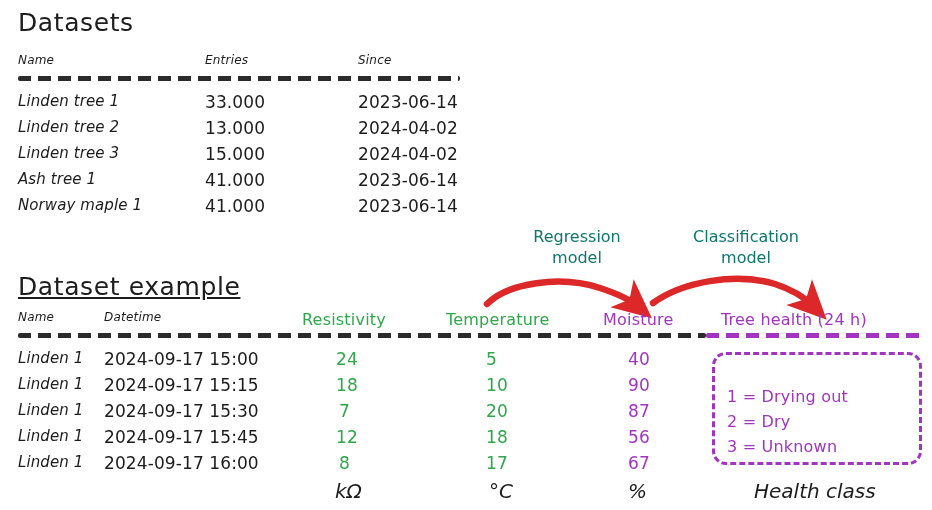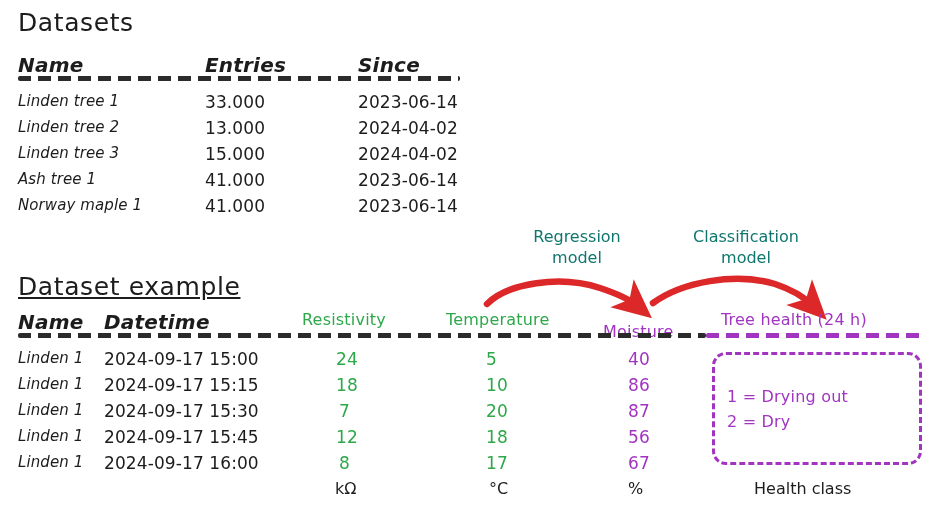--- a/index.html
+++ b/index.html
@@ -19,45 +19,44 @@
 
   
   .title {
     font-family: "DejaVu Sans", sans-serif;
     font-size: 25px;
     font-weight: 400;
     letter-spacing: 0.6px;
     color: #1c1c1c;
   }
   .hdr {
-    font-size: 20px;
+    font-size: 12px;
     letter-spacing: 0.2px;
     font-style: italic;
     color: #1c1c1c;
-    font-weight: bold;
   }
   .hdr-up {
     font-size: 16px;
     letter-spacing: 0.2px;
     color: #1c1c1c;
   }
   .cell {
     font-size: 17px;
     letter-spacing: 0.1px;
     color: #1c1c1c;
   }
   .cell-name {
     font-size: 15px;
     font-style: italic;
     letter-spacing: 0.1px;
     color: #1c1c1c;
   }
   .green { color: #2ea84a; }
   .purple { color: #a235c0; }
-  .unit { font-size: 16px; color: #1c1c1c; }
+  .unit { font-size: 20px; color: #1c1c1c; font-style: italic; }
 
   
   .rule {
     position: absolute;
     height: 5px;
     background-image: repeating-linear-gradient(
       to right,
       #2b2b2b 0px, #2b2b2b 13px,
       rgba(0,0,0,0) 13px, rgba(0,0,0,0) 20px
     );
@@ -150,37 +149,37 @@
   <path d="M487,304 C508,283 560,275 600,288 C618,294 630,300 636,305" stroke="#dc2828" stroke-width="6.5" fill="none" stroke-linecap="round" marker-end="url(#ah)"></path>
   <path d="M653,303 C682,282 735,272 775,284 C793,290 805,298 812,305" stroke="#dc2828" stroke-width="6.5" fill="none" stroke-linecap="round" marker-end="url(#ah)"></path>
 </svg>
 
 <div class="abs title" style="left:18px; top:272px;text-decoration:underline;">Dataset example</div>
 
 <div class="abs hdr" style="left:18px; top:310px;">Name</div>
 <div class="abs hdr" style="left:104px; top:310px;">Datetime</div>
 <div class="abs hdr-up green" style="left:302px; top:310px;">Resistivity</div>
 <div class="abs hdr-up green" style="left:446px; top:310px;">Temperature</div>
-<div class="abs hdr-up purple" style="left:603px; top:322px;">Moisture</div>
+<div class="abs hdr-up purple" style="left:603px; top:310px;">Moisture</div>
 <div class="abs hdr-up purple" style="left:721px; top:310px;">Tree health (24 h)</div>
 
 <div class="rule" style="left:18px; top:333px; width:688px;"></div>
 <div class="rule rule-purple" style="left:706px; top:333px; width:220px;"></div>
 
 <div class="abs cell-name" style="left:18px; top:349px;">Linden 1</div>
 <div class="abs cell" style="left:104px; top:349px;">2024-09-17 15:00</div>
 <div class="abs cell green" style="left:336px; top:349px;">24</div>
 <div class="abs cell green" style="left:486px; top:349px;">5</div>
 <div class="abs cell purple" style="left:628px; top:349px;">40</div>
 
 <div class="abs cell-name" style="left:18px; top:375px;">Linden 1</div>
 <div class="abs cell" style="left:104px; top:375px;">2024-09-17 15:15</div>
 <div class="abs cell green" style="left:336px; top:375px;">18</div>
 <div class="abs cell green" style="left:486px; top:375px;">10</div>
-<div class="abs cell purple" style="left:628px; top:375px;">86</div>
+<div class="abs cell purple" style="left:628px; top:375px;">90</div>
 
 <div class="abs cell-name" style="left:18px; top:401px;">Linden 1</div>
 <div class="abs cell" style="left:104px; top:401px;">2024-09-17 15:30</div>
 <div class="abs cell green" style="left:339px; top:401px;">7</div>
 <div class="abs cell green" style="left:486px; top:401px;">20</div>
 <div class="abs cell purple" style="left:628px; top:401px;">87</div>
 
 <div class="abs cell-name" style="left:18px; top:427px;">Linden 1</div>
 <div class="abs cell" style="left:104px; top:427px;">2024-09-17 15:45</div>
 <div class="abs cell green" style="left:336px; top:427px;">12</div>
@@ -194,13 +193,14 @@
 <div class="abs cell purple" style="left:628px; top:453px;">67</div>
 
 <div class="abs unit" style="left:335px; top:479px;">kΩ</div>
 <div class="abs unit" style="left:489px; top:479px;">°C</div>
 <div class="abs unit" style="left:628px; top:479px;">%</div>
 <div class="abs unit" style="left:754px; top:479px;">Health class</div>
 
 <div class="legend-box" style="left:712px; top:352px; width:210px; height:113px;">
   <div class="legend-item" style="position:absolute; left:12px; top:30px;">1 = Drying out</div>
   <div class="legend-item" style="position:absolute; left:12px; top:55px;">2 = Dry</div>
+  <div class="legend-item" style="position:absolute; left:12px; top:80px;">3 = Unknown</div>
 </div>
 
 </body></html>

